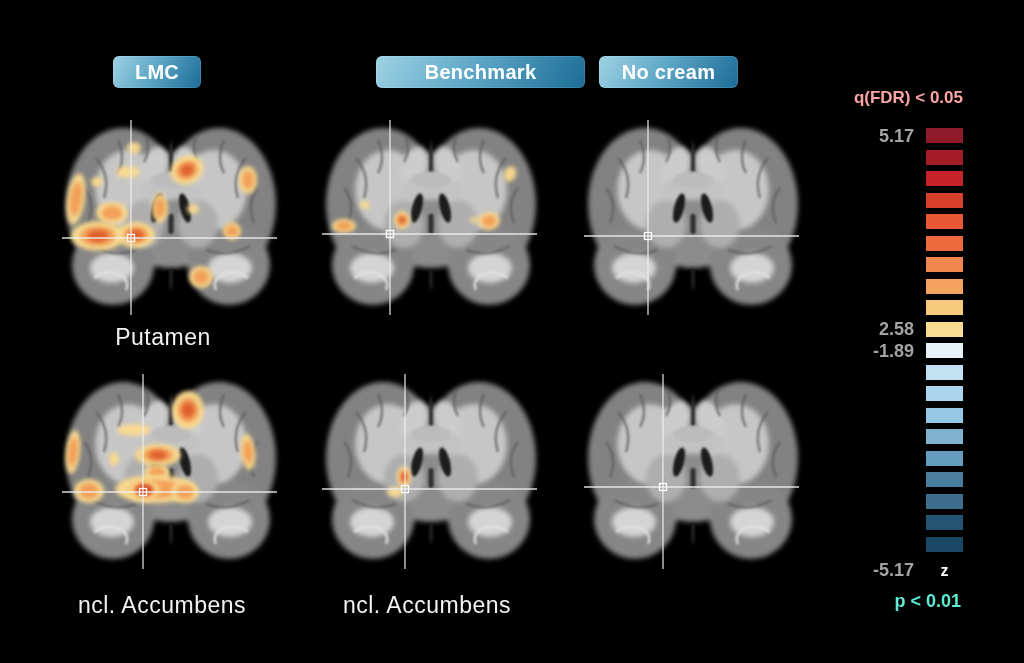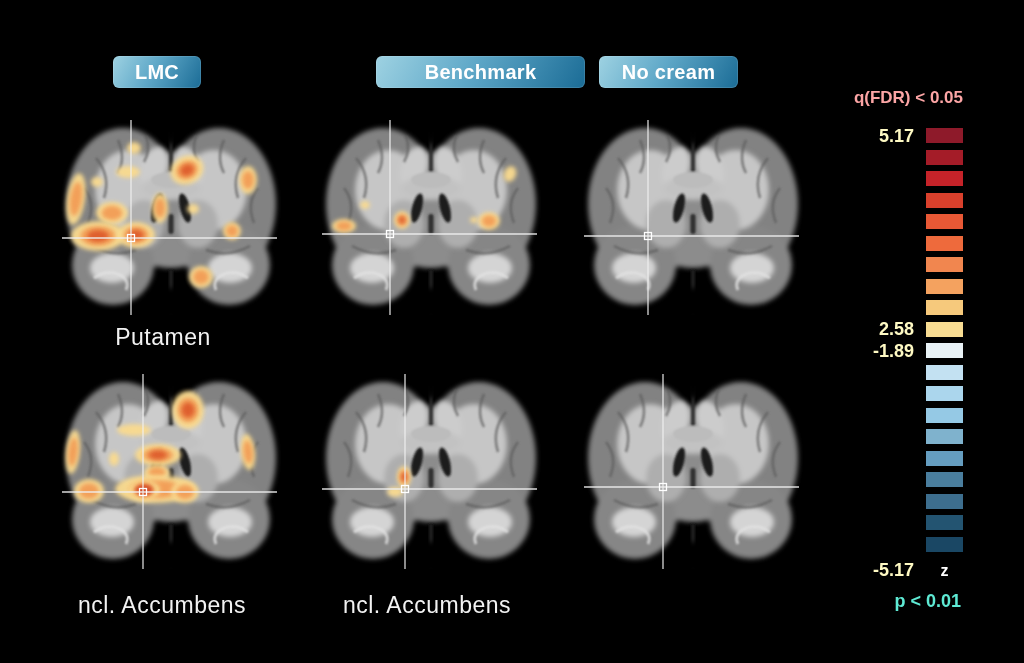--- a/index.html
+++ b/index.html
@@ -27,21 +27,21 @@
             transform:translateX(-50%);white-space:nowrap;}
   .rl-putamen{left:163px;top:324px;}
   .rl-acc1{left:162px;top:592px;}
   .rl-acc2{left:427px;top:592px;}
 
   
   .cb-title{position:absolute;right:61px;top:88px;color:#fca5a5;
             font-weight:bold;font-size:17px;white-space:nowrap;}
   .cb-blocks{position:absolute;left:926px;top:128px;width:37px;height:440px;}
   .cb-block{position:absolute;left:0;width:37px;height:15px;}
-  .cb-tick{position:absolute;right:110px;color:#fef9c3;font-weight:bold;
+  .cb-tick{position:absolute;right:110px;color:#a3a3a3;font-weight:bold;
            font-size:18px;line-height:20px;white-space:nowrap;text-align:right;}
   .cb-z{position:absolute;left:926px;top:562px;width:37px;text-align:center;
         color:#fff;font-weight:bold;font-size:16px;}
   .cb-footer{position:absolute;right:63px;top:591px;color:#5eead4;
              font-weight:bold;font-size:18px;white-space:nowrap;}
 
   svg{display:block;}
 </style>
 </head>
 <body>

